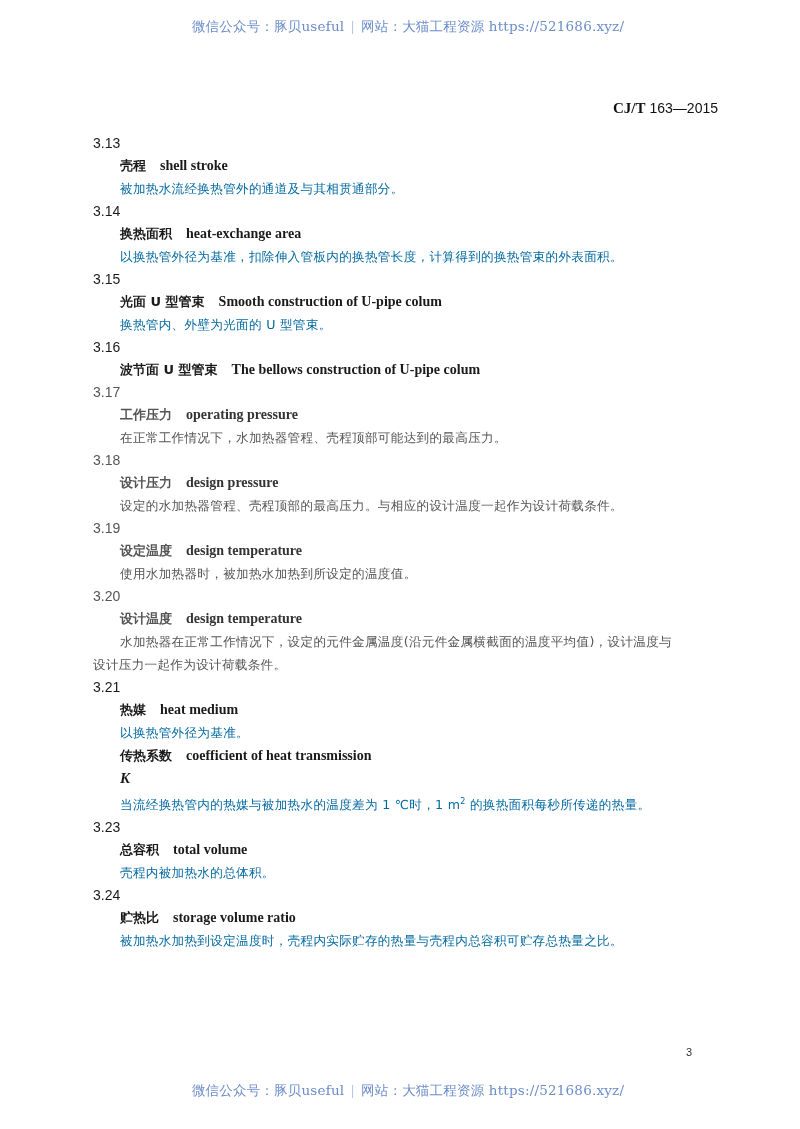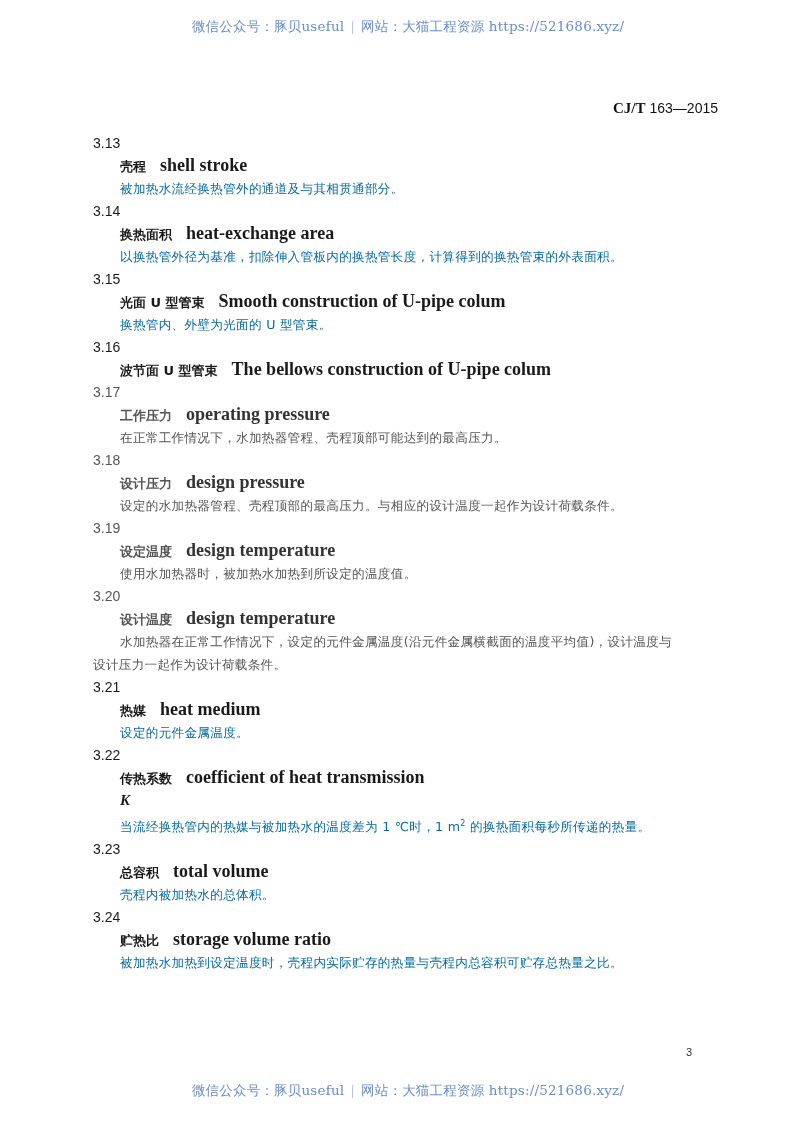--- a/index.html
+++ b/index.html
@@ -81,21 +81,21 @@
     white-space: nowrap;
   }
   .term-zh {
     font-family: "DejaVu Sans", sans-serif;
     font-weight: bold;
     font-size: 13px;
   }
   .term-en {
     font-family: "Liberation Serif", serif;
     font-weight: bold;
-    font-size: 18px;
+    font-size: 14px;
     margin-left: 14px;
   }
   .clause.light .term-zh,
   .clause.light .term-en {
     font-weight: bold;
   }
   .clause.light .term-en {
     font-weight: bold;
     color: #333;
   }
@@ -208,25 +208,24 @@
       <span>水加热器在正常工作情况下，设定的元件金属温度(沿元件金属横截面的温度平均值)，设计温度与</span>
       <span class="cont">设计压力一起作为设计荷载条件。</span>
     </div>
   </div>
 
   <div class="clause">
     <div class="clause-num">3.21</div>
     <div class="term-line">
       <span class="term-zh">热媒</span><span class="term-en">heat medium</span>
     </div>
-    <div class="definition">设定的元件金属温度。</div>
-  </div>
-
-  <div class="clause">
-    <div class="clause-num">3.22</div>
+    <div class="definition">以换热管外径为基准。</div>
+  </div>
+
+  <div class="clause">
     <div class="term-line">
       <span class="term-zh">传热系数</span><span class="term-en">coefficient of heat transmission</span>
     </div>
     <div class="symbol">K</div>
     <div class="definition"><span>当流经换热管内的热媒与被加热水的温度差为 1 ℃时，1 m</span><sup>2</sup><span> 的换热面积每秒所传递的热量。</span></div>
   </div>
 
   <div class="clause">
     <div class="clause-num">3.23</div>
     <div class="term-line">

